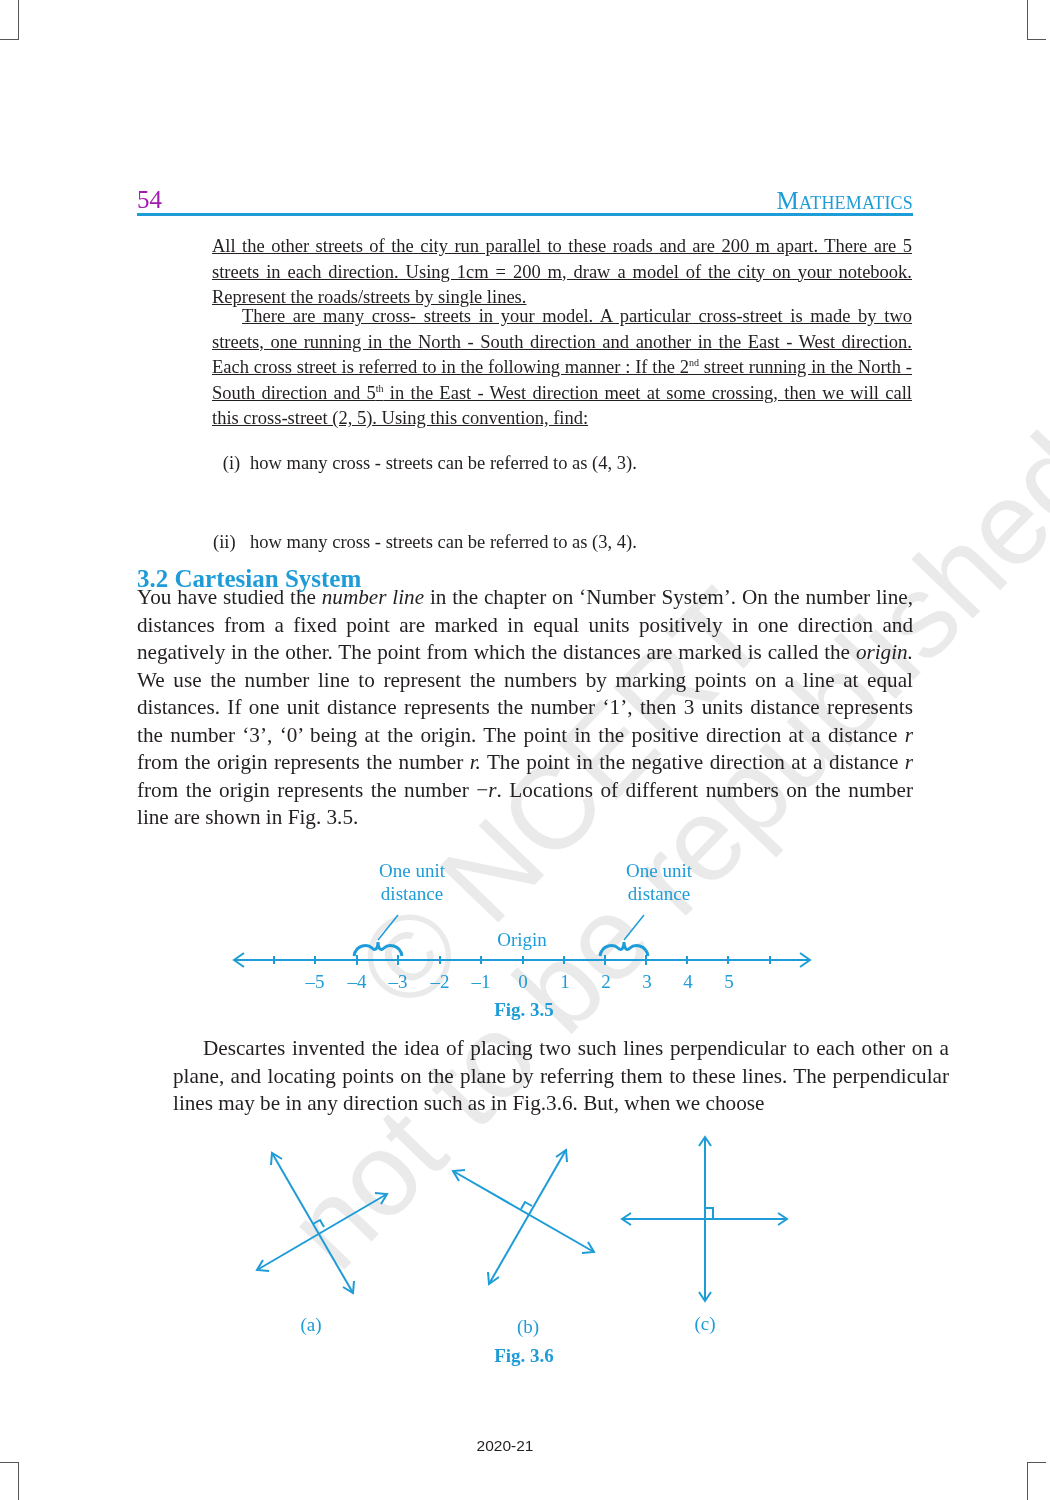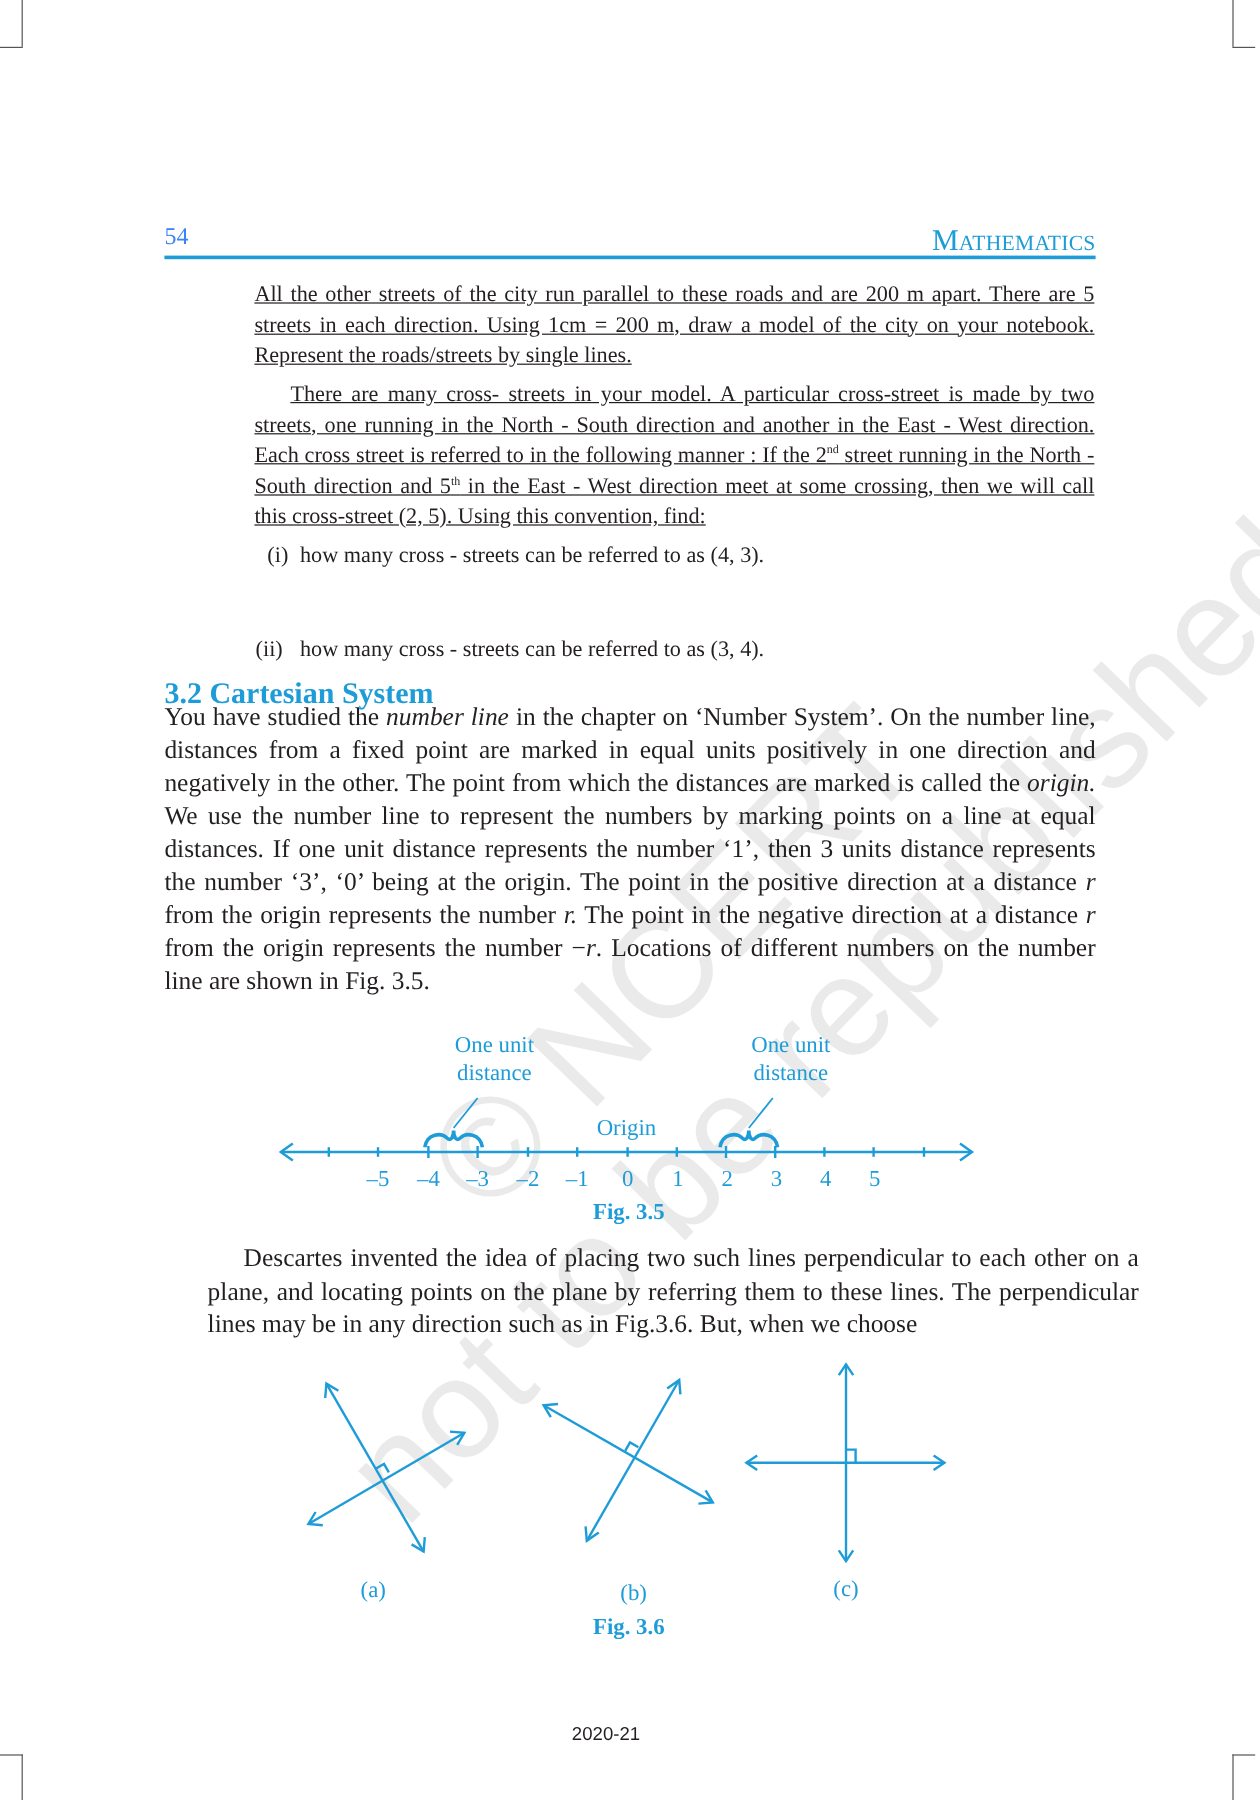--- a/index.html
+++ b/index.html
@@ -1,18 +1,18 @@
 <!DOCTYPE html>
 <html><head>
 <meta charset="utf-8">
 <style>
   html, body { margin:0; padding:0; background:#ffffff; }
   body { width:1050px; height:1500px; position:relative; overflow:hidden; font-family:"Liberation Serif", serif; color:#231f20; }
   .crop { position:absolute; background:#555; }
-  .page-num { position:absolute; left:137px; top:186px; font-size:20px; color:#3b82f6; }
+  .page-num { position:absolute; left:137px; top:186px; font-size:25px; color:#a21caf; }
   .running-head { position:absolute; right:137px; top:187px; font-size:25px; color:#1e9cd7; font-variant:small-caps; letter-spacing:0.2px; }
   .head-rule { position:absolute; left:137px; top:213px; width:776px; height:3px; background:#1e9cd7; }
   .para { position:absolute; text-align:justify; text-align-last:left; }
   .small { font-size:18.5px; line-height:25.5px;text-decoration:underline; }
   .big { font-size:21.2px; line-height:27.5px;font-family:Liberation Serif, serif; }
   .indent { text-indent:30px; }
   .item { position:absolute; font-size:18.5px; }
   .item .num { display:inline-block; width:37px; }
   .section-title { position:absolute; left:137px; top:527px; font-size:25px; font-weight:bold; color:#1e9cd7;margin-top:38px; }
   .fig-text { fill:#1e9cd7; font-family:"Liberation Serif", serif; }
@@ -35,21 +35,21 @@
 
 <div class="watermark" style="left:330px;top:940px;transform:rotate(-46deg);">© NCERT</div>
 <div class="watermark" style="left:260px;top:1200px;transform:rotate(-46deg);">not to be republished</div>
 
 <div class="page-num">54</div>
 <div class="running-head">Mathematics</div>
 <div class="head-rule"></div>
 
 <div class="para small" style="left:212px;top:234px;width:700px;">All the other streets of the city run parallel to these roads and are 200 m apart. There are 5 streets in each direction. Using 1cm = 200 m, draw a model of the city on your notebook. Represent the roads/streets by single lines.</div>
 
-<div class="para small indent" style="left:212px;top:317px;width:700px;">
+<div class="para small indent" style="left:212px;top:304px;width:700px;">
   <span>There are many cross- streets in your model. A particular cross-street is made by two streets, one running in the North - South direction and another in the East - West direction. Each cross street is referred to in the following manner : If the 2</span><sup>nd</sup><span> street running in the North - South direction and 5</span><sup>th</sup><span> in the East - West direction meet at some crossing, then we will call this cross-street (2, 5). Using this convention, find:</span>
 </div>
 
 <div class="item" style="left:213px;top:453px;text-align:center;">
   <span class="num">(i)</span><span>how many cross - streets can be referred to as (4, 3).</span>
 </div>
 <div class="item" style="left:213px;top:508px;margin-top:24px;">
   <span class="num">(ii)</span><span>how many cross - streets can be referred to as (3, 4).</span>
 </div>
 

